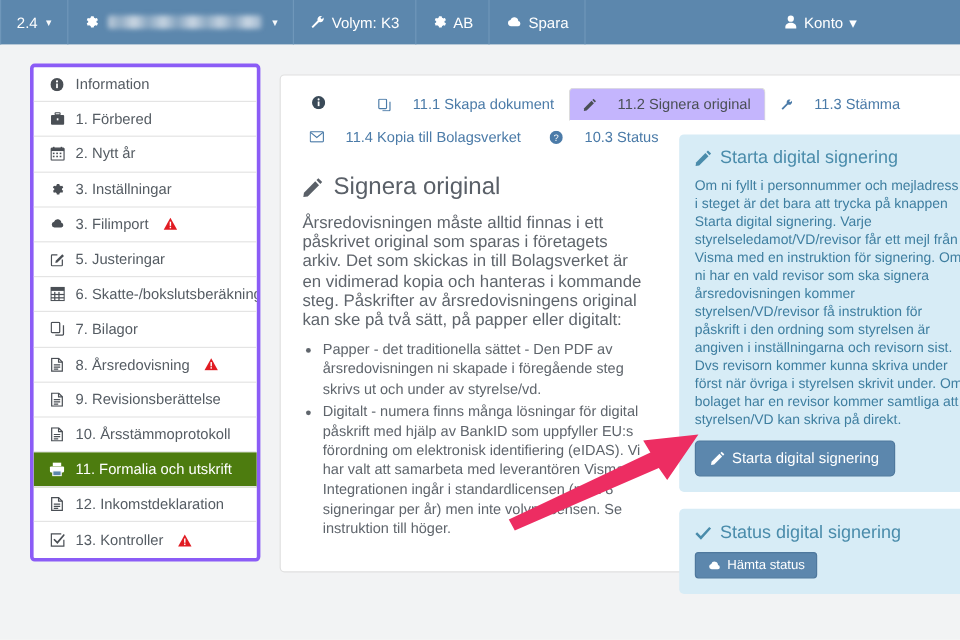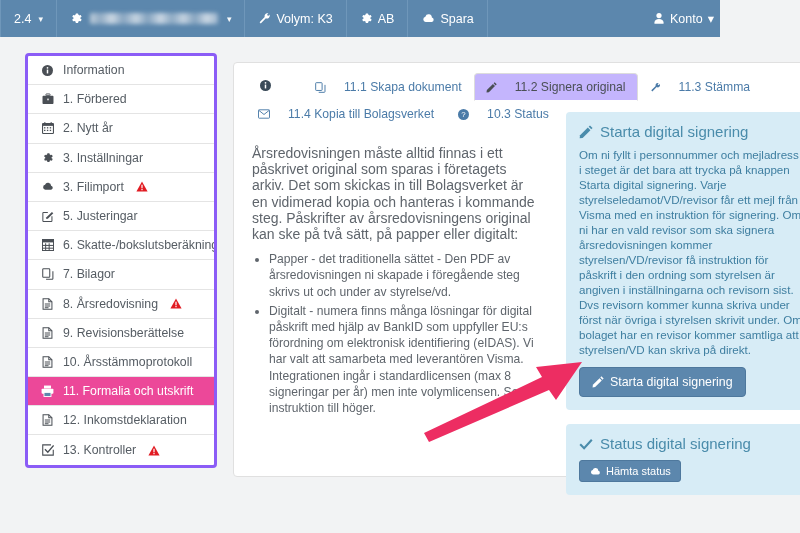--- a/index.html
+++ b/index.html
@@ -8,21 +8,21 @@
     width: 800px; height: 533px;
     overflow: hidden;
     background: #f2f3f4;
     font-family: "Liberation Sans", sans-serif;
     -webkit-font-smoothing: antialiased;
   }
 
   
   .topbar {
     position: absolute; top: 0; left: 0;
-    width: 720px; height: 37px;
+    width: 800px; height: 37px;
     background: #5c87ad;
     display: flex; align-items: stretch;
   }
   .tb-item {
     display: flex; align-items: center; gap: 5px;
     padding: 0 13px;
     color: #ffffff;
     font-size: 12.5px;
     border-right: 1px solid #6f97ba;
     white-space: nowrap;
@@ -72,21 +72,21 @@
     height: 29.2px;
     padding: 0 12px;
     font-size: 12.3px;
     color: #555c63;
     border-bottom: 1px solid #e4e4e4;
     cursor: pointer;
     white-space: nowrap;
   }
   .side-item:last-child { border-bottom: none; }
   .side-item.active {
-    background: #ec4899;
+    background: #4d7c0f;
     color: #ffffff;
   }
   .side-item .s-ico { width: 15px; flex: 0 0 15px; color: #4a4f55; }
   .side-item.active .s-ico { color: #ffffff; }
   .warn { margin-left: 4px; display: inline-flex; }
 
   
   .card {
     position: absolute; left: 233px; top: 62px;
     width: 575px; height: 415px;
@@ -507,20 +507,29 @@
           <circle cx="6" cy="6" r="6"></circle>
           <text x="6" y="9" font-size="8.6" font-family="Liberation Sans, sans-serif" fill="#fff" text-anchor="middle">?</text>
         </svg>
       </span>
       <span>10.3 Status</span>
     </div>
   </div>
 
   <div class="content-body">
     <div class="left-col">
+      <h1 class="page-title">
+        <span class="icon">
+          <svg width="17" height="17" viewBox="0 0 13 13" fill="#5a6068">
+            <path d="M1 9.6l7.2-7.2 2.4 2.4L3.4 12 .6 12.4z"></path>
+            <path d="M9 1.6l1.2-1.2 2.4 2.4-1.2 1.2z"></path>
+          </svg>
+        </span>
+        <span>Signera original</span>
+      </h1>
 
       <p class="body-text">Årsredovisningen måste alltid finnas i ett påskrivet original som sparas i företagets arkiv. Det som skickas in till Bolagsverket är en vidimerad kopia och hanteras i kommande steg. Påskrifter av årsredovisningens original kan ske på två sätt, på papper eller digitalt:</p>
 
       <ul class="bullets">
         <li>Papper - det traditionella sättet - Den PDF av årsredovisningen ni skapade i föregående steg skrivs ut och under av styrelse/vd.</li>
         <li>Digitalt - numera finns många lösningar för digital påskrift med hjälp av BankID som uppfyller EU:s förordning om elektronisk identifiering (eIDAS). Vi har valt att samarbeta med leverantören Visma. Integrationen ingår i standardlicensen (max 8 signeringar per år) men inte volymlicensen. Se instruktion till höger.</li>
       </ul>
     </div>
   </div>
 </div>

